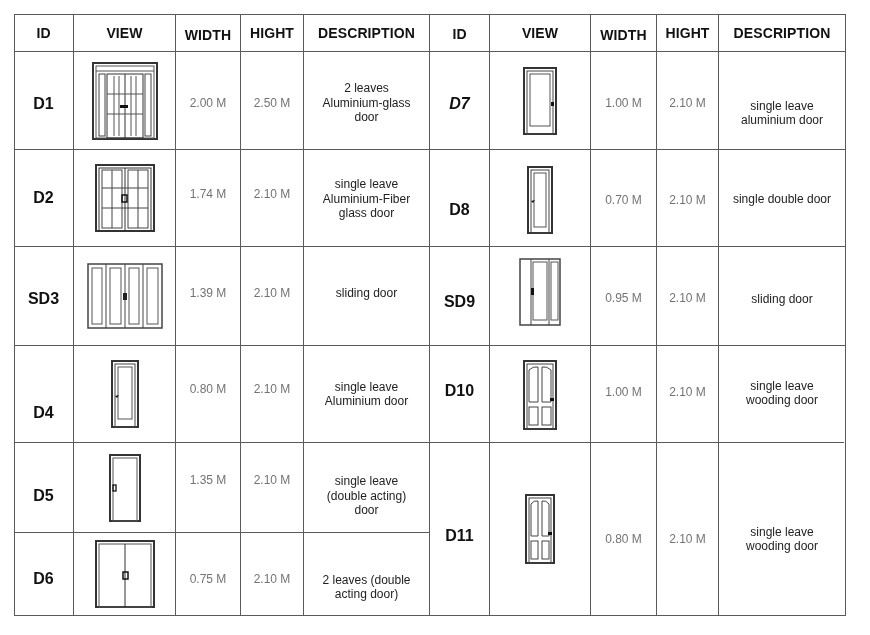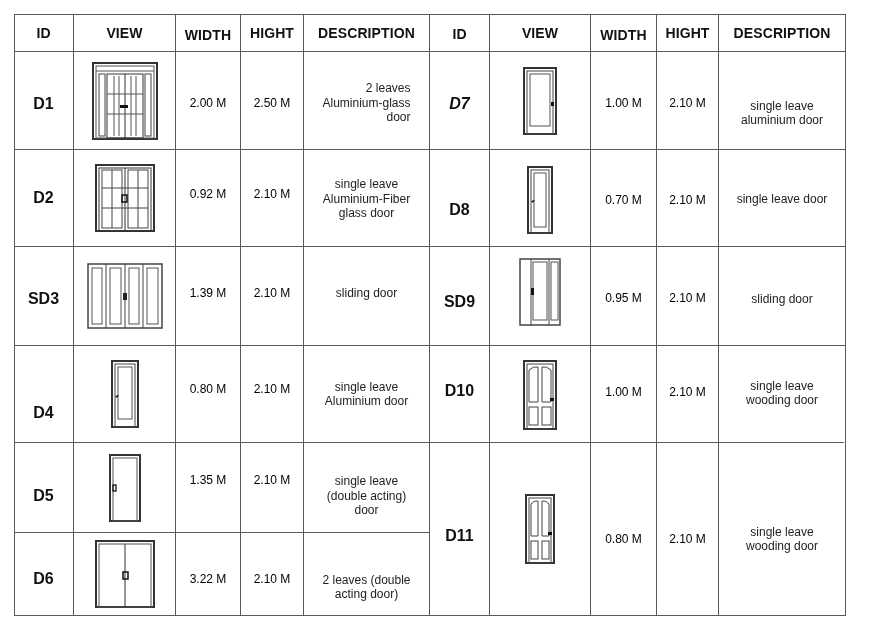--- a/index.html
+++ b/index.html
@@ -2,21 +2,21 @@
 <html><head>
 <meta charset="utf-8">
 <style>
   html, body { margin:0; padding:0; background:#ffffff; }
   body { width:870px; height:635px; position:relative; overflow:hidden; font-family:"Liberation Sans", sans-serif; color:#111; }
   .line-h { position:absolute; height:1px; background:#5a5a5a; }
   .line-v { position:absolute; width:1px; background:#5a5a5a; }
   .cell { position:absolute; display:flex; align-items:center; justify-content:center; text-align:center; box-sizing:border-box; }
   .hdr { font-weight:bold; font-size:14px; letter-spacing:0.1px; }
   .id { font-weight:bold; font-size:16px; }
-  .val { font-size:12px; color:#000000; }
+  .val { font-size:12px; color:#737373; }
   .desc { font-size:12px; line-height:14.5px; color:#222; white-space:pre-line; }
   svg { display:block; }
 </style>
 </head>
 <body>
 
 <div>
 
   <div class="line-h" style="left:14px; top:14px; width:832px;"></div>
   <div class="line-h" style="left:14px; top:51px; width:832px;"></div>
@@ -68,42 +68,42 @@
       <line x1="27" y1="14" x2="27" y2="74" stroke="#555"></line>
       <line x1="39" y1="14" x2="39" y2="74" stroke="#555"></line>
       <line x1="44" y1="14" x2="44" y2="74" stroke="#555"></line>
       <line x1="15" y1="32" x2="51" y2="32" stroke="#555"></line>
       <line x1="15" y1="52" x2="51" y2="52" stroke="#555"></line>
       <rect x="28" y="43" width="8" height="3" fill="#111"></rect>
     </svg>
   </div>
   <div class="cell val" style="left:176px; top:52px; width:64px; height:102px;">2.00 M</div>
   <div class="cell val" style="left:241px; top:52px; width:62px; height:102px;">2.50 M</div>
-  <div class="cell desc" style="left:304px; top:52px; width:125px; height:102px;text-align:right;">2 leaves
+  <div class="cell desc" style="left:304px; top:52px; width:125px; height:102px;">2 leaves
 Aluminium-glass
 door</div>
 </div>
 
 <div>
   <div class="cell id" style="left:14px; top:150px; width:59px; height:96px;">D2</div>
   <div class="cell" style="left:74px; top:150px; width:101px; height:96px;">
     <svg width="60" height="68" viewBox="0 0 60 68">
       <rect x="1" y="1" width="58" height="66" fill="#fff" stroke="#333" stroke-width="2"></rect>
       <rect x="4" y="4" width="52" height="63" fill="none" stroke="#333"></rect>
       <line x1="30" y1="4" x2="30" y2="67" stroke="#333"></line>
       <line x1="17" y1="6" x2="17" y2="64" stroke="#444"></line>
       <line x1="43" y1="6" x2="43" y2="64" stroke="#444"></line>
       <rect x="7" y="6" width="20" height="58" fill="none" stroke="#444"></rect>
       <rect x="33" y="6" width="20" height="58" fill="none" stroke="#444"></rect>
       <line x1="7" y1="24" x2="53" y2="24" stroke="#444"></line>
       <line x1="7" y1="44" x2="53" y2="44" stroke="#444"></line>
       <rect x="27" y="31" width="5" height="7" fill="none" stroke="#111" stroke-width="1.5"></rect>
     </svg>
   </div>
-  <div class="cell val" style="left:176px; top:150px; width:64px; height:88px;">0.92 M</div>
+  <div class="cell val" style="left:176px; top:150px; width:64px; height:88px;">1.74 M</div>
   <div class="cell val" style="left:241px; top:150px; width:62px; height:88px;">2.10 M</div>
   <div class="cell desc" style="left:304px; top:150px; width:125px; height:98px;">single leave
 Aluminium-Fiber
 glass door</div>
 </div>
 
 <div>
   <div class="cell id" style="left:14px; top:247px; width:59px; height:104px;">SD3</div>
   <div class="cell" style="left:74px; top:247px; width:101px; height:98px;">
     <svg width="76" height="66" viewBox="0 0 76 66">
@@ -158,21 +158,21 @@
 <div>
   <div class="cell id" style="left:14px; top:533px; width:59px; height:92px;">D6</div>
   <div class="cell" style="left:74px; top:533px; width:101px; height:82px;">
     <svg width="60" height="68" viewBox="0 0 60 68">
       <rect x="1" y="1" width="58" height="66" fill="#fff" stroke="#333" stroke-width="2"></rect>
       <rect x="4" y="4" width="52" height="63" fill="none" stroke="#555"></rect>
       <line x1="30" y1="4" x2="30" y2="67" stroke="#333"></line>
       <rect x="28" y="32" width="5" height="7" fill="none" stroke="#111" stroke-width="1.5"></rect>
     </svg>
   </div>
-  <div class="cell val" style="left:176px; top:533px; width:64px; height:92px;">3.22 M</div>
+  <div class="cell val" style="left:176px; top:533px; width:64px; height:92px;">0.75 M</div>
   <div class="cell val" style="left:241px; top:533px; width:62px; height:92px;">2.10 M</div>
   <div class="cell desc" style="left:304px; top:533px; width:125px; height:108px;">2 leaves (double
 acting door)</div>
 </div>
 
 <div>
   <div class="cell id" style="left:430px; top:52px; width:59px; height:104px;font-style:italic;">D7</div>
   <div class="cell" style="left:490px; top:52px; width:100px; height:97px;">
     <svg width="34" height="68" viewBox="0 0 34 68">
       <rect x="1" y="1" width="32" height="66" fill="#fff" stroke="#333" stroke-width="2"></rect>
@@ -192,21 +192,21 @@
   <div class="cell" style="left:490px; top:150px; width:100px; height:100px;">
     <svg width="26" height="68" viewBox="0 0 26 68">
       <rect x="1" y="1" width="24" height="66" fill="#fff" stroke="#333" stroke-width="2"></rect>
       <rect x="4" y="4" width="18" height="63" fill="none" stroke="#444"></rect>
       <rect x="7" y="7" width="12" height="54" fill="none" stroke="#555"></rect>
       <path d="M4 35 L8 34 L6 37 Z" fill="#111"></path>
     </svg>
   </div>
   <div class="cell val" style="left:591px; top:150px; width:65px; height:100px;">0.70 M</div>
   <div class="cell val" style="left:657px; top:150px; width:61px; height:100px;">2.10 M</div>
-  <div class="cell desc" style="left:719px; top:150px; width:126px; height:98px;">single leave  door</div>
+  <div class="cell desc" style="left:719px; top:150px; width:126px; height:98px;">single double  door</div>
 </div>
 
 <div>
   <div class="cell id" style="left:430px; top:247px; width:59px; height:110px;">SD9</div>
   <div class="cell" style="left:490px; top:247px; width:100px; height:90px;">
     <svg width="42" height="68" viewBox="0 0 42 68">
       <rect x="1" y="1" width="40" height="66" fill="#fff" stroke="#444" stroke-width="1.5"></rect>
       <line x1="12" y1="1" x2="12" y2="67" stroke="#444"></line>
       <line x1="30" y1="1" x2="30" y2="67" stroke="#444"></line>
       <rect x="14" y="4" width="14" height="58" fill="none" stroke="#555"></rect>

